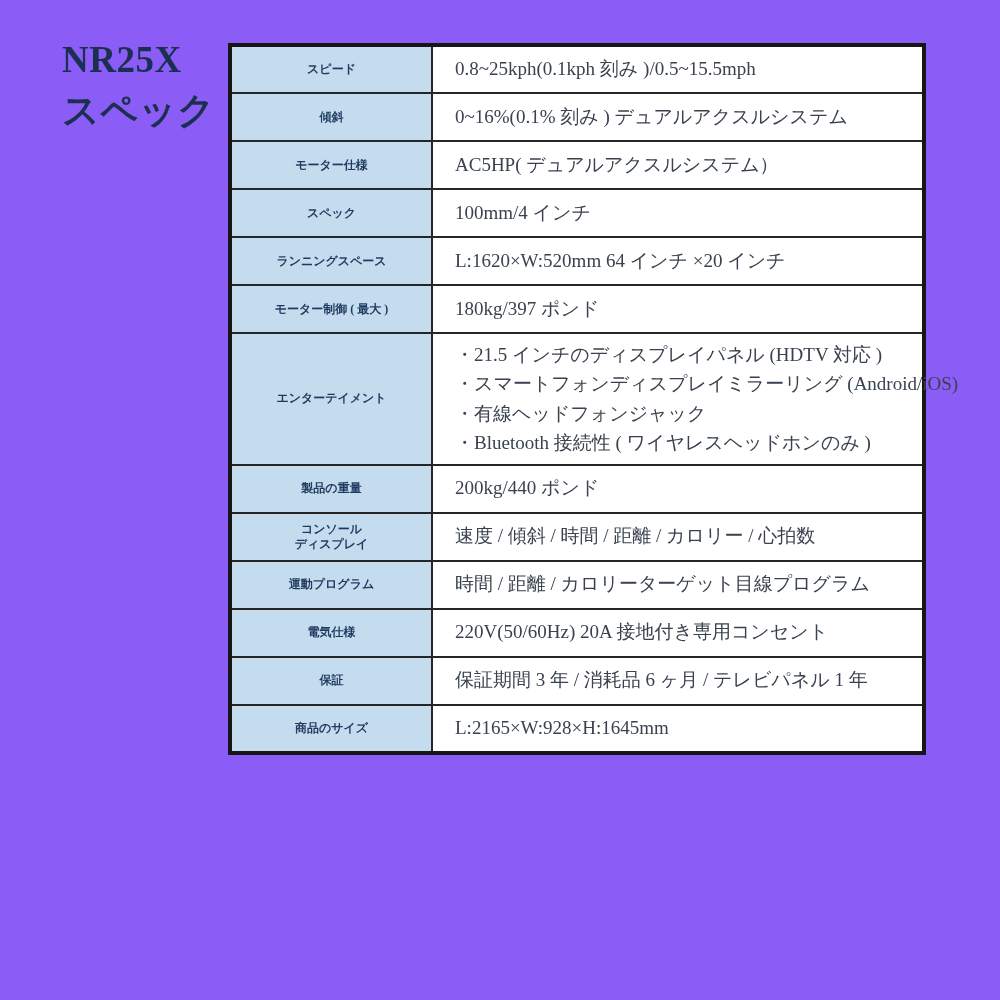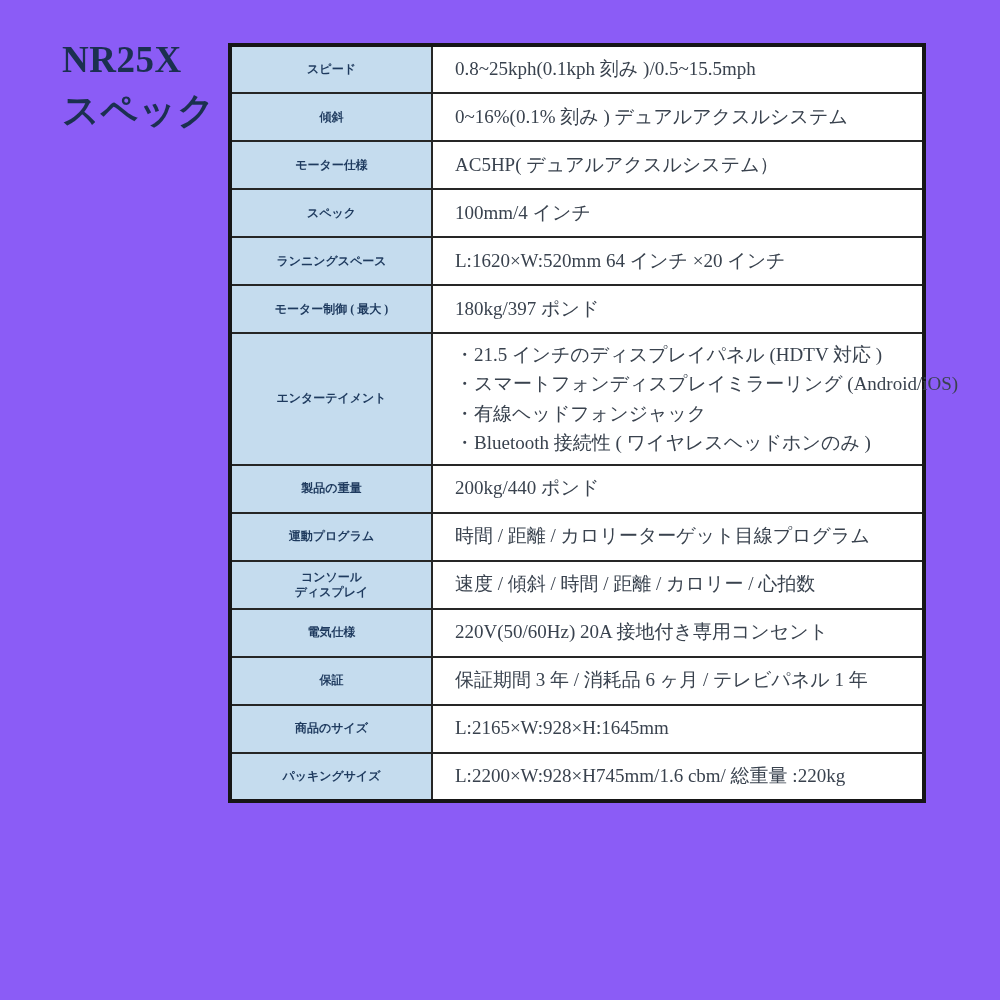--- a/index.html
+++ b/index.html
@@ -111,41 +111,37 @@
             <div class="value-line">・スマートフォンディスプレイミラーリング (Android/iOS)</div>
             <div class="value-line">・有線ヘッドフォンジャック</div>
             <div class="value-line">・Bluetooth 接続性 ( ワイヤレスヘッドホンのみ )</div>
           </td>
         </tr>
         <tr>
           <td class="label-cell">製品の重量</td>
           <td class="value-cell">200kg/440 ポンド</td>
         </tr>
         <tr>
-          <td class="label-cell">運動プログラム</td>
-          <td class="value-cell">時間 / 距離 / カロリーターゲット目線プログラム</td>
-        </tr>
-        <tr>
           <td class="label-cell">
             <div>コンソール</div>
             <div>ディスプレイ</div>
           </td>
           <td class="value-cell">速度 / 傾斜 / 時間 / 距離 / カロリー / 心拍数</td>
+        </tr>
+        <tr>
+          <td class="label-cell">運動プログラム</td>
+          <td class="value-cell">時間 / 距離 / カロリーターゲット目線プログラム</td>
         </tr>
         <tr>
           <td class="label-cell">電気仕様</td>
           <td class="value-cell">220V(50/60Hz) 20A 接地付き専用コンセント</td>
         </tr>
         <tr>
           <td class="label-cell">保証</td>
           <td class="value-cell">保証期間 3 年 / 消耗品 6 ヶ月 / テレビパネル 1 年</td>
         </tr>
         <tr>
           <td class="label-cell">商品のサイズ</td>
           <td class="value-cell">L:2165×W:928×H:1645mm</td>
         </tr>
-        <tr>
-          <td class="label-cell">パッキングサイズ</td>
-          <td class="value-cell">L:2200×W:928×H745mm/1.6 cbm/ 総重量 :220kg</td>
-        </tr>
       </tbody>
   </table>
 </div>
 
 </body></html>

